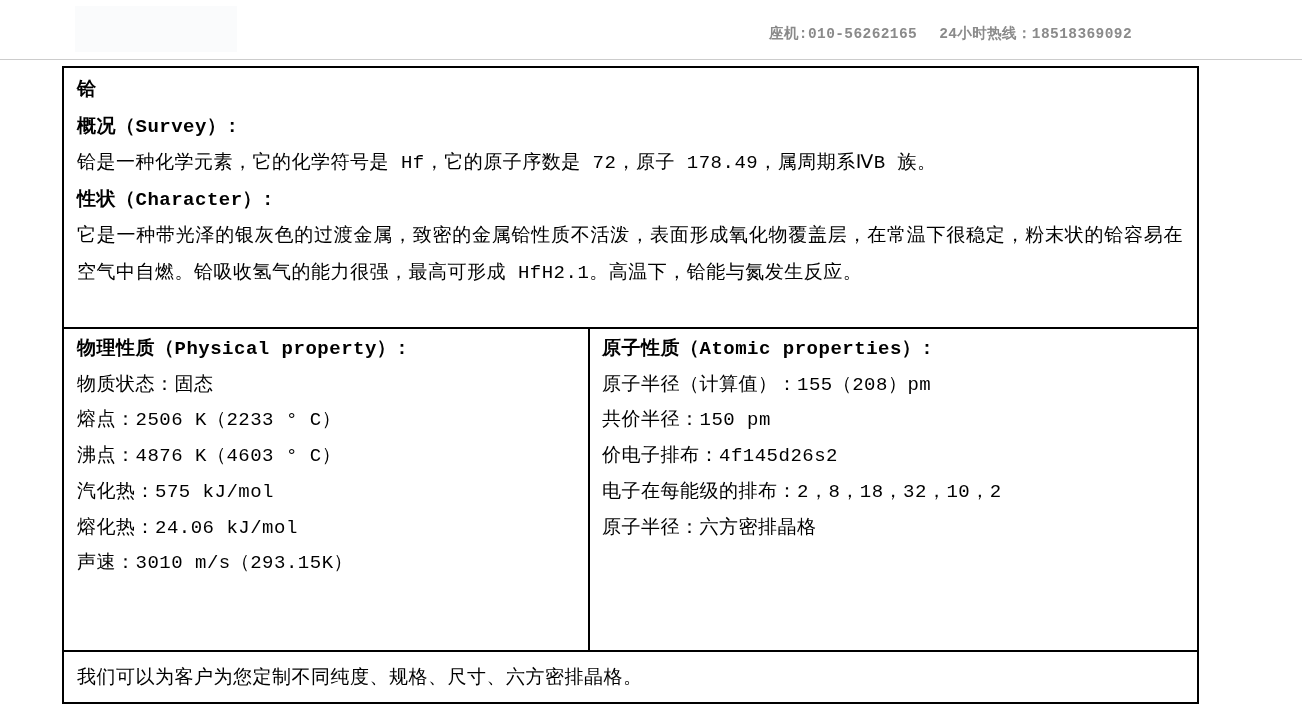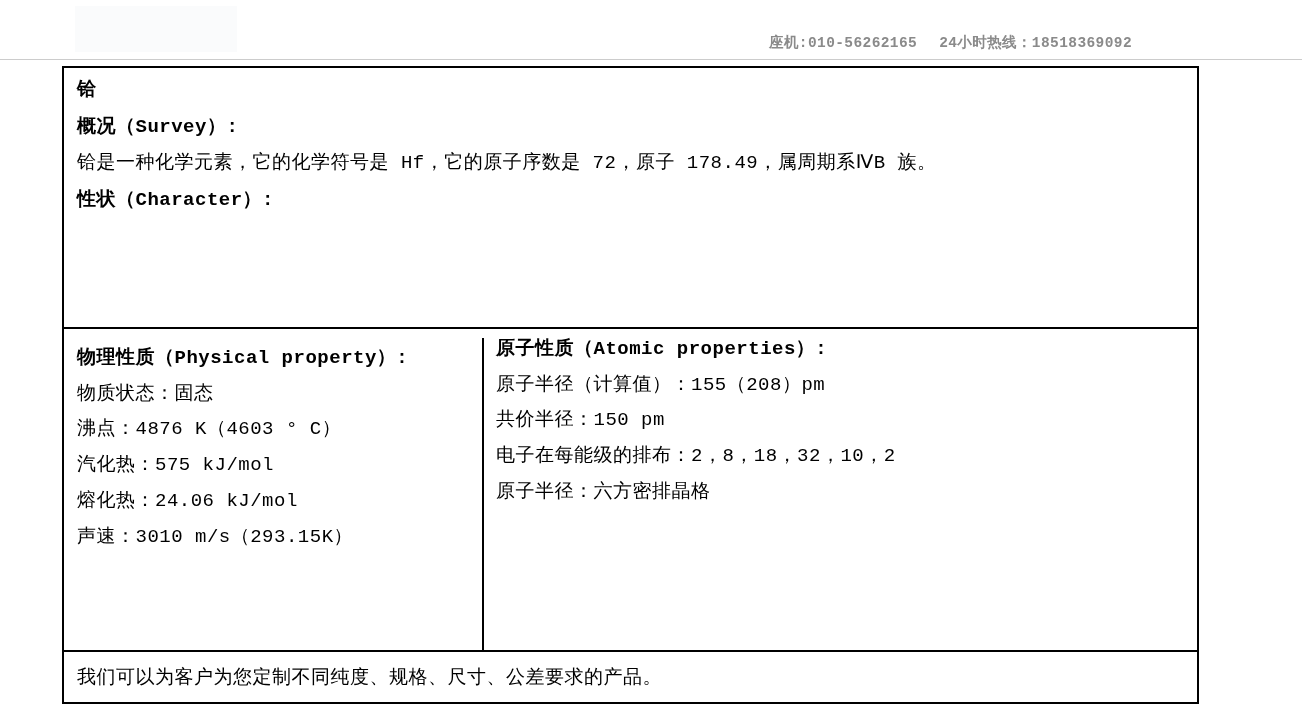--- a/index.html
+++ b/index.html
@@ -16,21 +16,21 @@
 
   
   .logo-placeholder {
     position: absolute;
     left: 75px; top: 6px;
     width: 162px; height: 46px;
     background: #fafbfc;
   }
   .phone-header {
     position: absolute;
-    top: 33px; right: 170px;
+    top: 24px; right: 170px;
     font-size: 14.5px;
     font-weight: bold;
     color: #8a8a8a;
     letter-spacing: 0.4px;
     white-space: nowrap;
   }
   .phone-header .hotline { margin-left: 22px; }
   .page-rule {
     position: absolute;
     left: 0; top: 59px;
@@ -59,24 +59,23 @@
   }
   .sec-intro .heading { font-weight: bold; }
   .sec-intro .para { text-align: justify; }
 
   .sec-cols {
     height: 323px;
     border-bottom: 2px solid #000000;
     display: flex;
   }
   .col-left {
-    width: 420px;
+    width: 526px;
     border-right: 2px solid #000000;
     padding: 3px 10px 16px 13px;
-    margin-top: 9px;
   }
   .col-right {
     flex: 1;
     padding: 3px 10px 9px 12px;
   }
   .prop-heading {
     font-weight: bold;
     font-size: 19px;
     line-height: 35.7px;
     letter-spacing: 0.5px;
@@ -111,42 +110,45 @@
 
   <div class="page-rule"></div>
 
   <div class="doc-table">
 
     <div class="sec-intro">
       <div class="heading">铪</div>
       <div class="heading">概况（Survey）:</div>
       <div class="para">铪是一种化学元素，它的化学符号是 Hf，它的原子序数是 72，原子 178.49，属周期系ⅣB 族。</div>
       <div class="heading">性状（Character）:</div>
+      <div class="para">它是一种带光泽的银灰色的过渡金属，致密的金属铪性质不活泼，表面形成氧化物覆盖层，在常温下很稳定，粉末状的铪容易在空气中自燃。铪吸收氢气的能力很强，最高可形成 HfH2.1。高温下，铪能与氮发生反应。</div>
     </div>
 
     <div class="sec-cols">
 
       <div class="col-left">
         <div class="prop-heading">物理性质（Physical property）:</div>
         <div class="prop-row">物质状态：固态</div>
+        <div class="prop-row">熔点：2506 K（2233 ° C）</div>
         <div class="prop-row">沸点：4876 K（4603 ° C）</div>
         <div class="prop-row">汽化热：575 kJ/mol</div>
         <div class="prop-row">熔化热：24.06 kJ/mol</div>
         <div class="prop-row">声速：3010 m/s（293.15K）</div>
       </div>
 
       <div class="col-right">
         <div class="prop-heading">原子性质（Atomic properties）:</div>
         <div class="prop-row">原子半径（计算值）：155（208）pm</div>
         <div class="prop-row">共价半径：150 pm</div>
+        <div class="prop-row">价电子排布：4f145d26s2</div>
         <div class="prop-row">电子在每能级的排布：2，8，18，32，10，2</div>
         <div class="prop-row">原子半径：六方密排晶格</div>
       </div>
 
     </div>
 
     <div class="sec-note">
-      <span>我们可以为客户为您定制不同纯度、规格、尺寸、公差要求的产品。</span>
+      <span>我们可以为客户为您定制不同纯度、规格、尺寸、六方密排晶格。</span>
     </div>
 
   </div>
 
 </div>
 
 </body></html>

